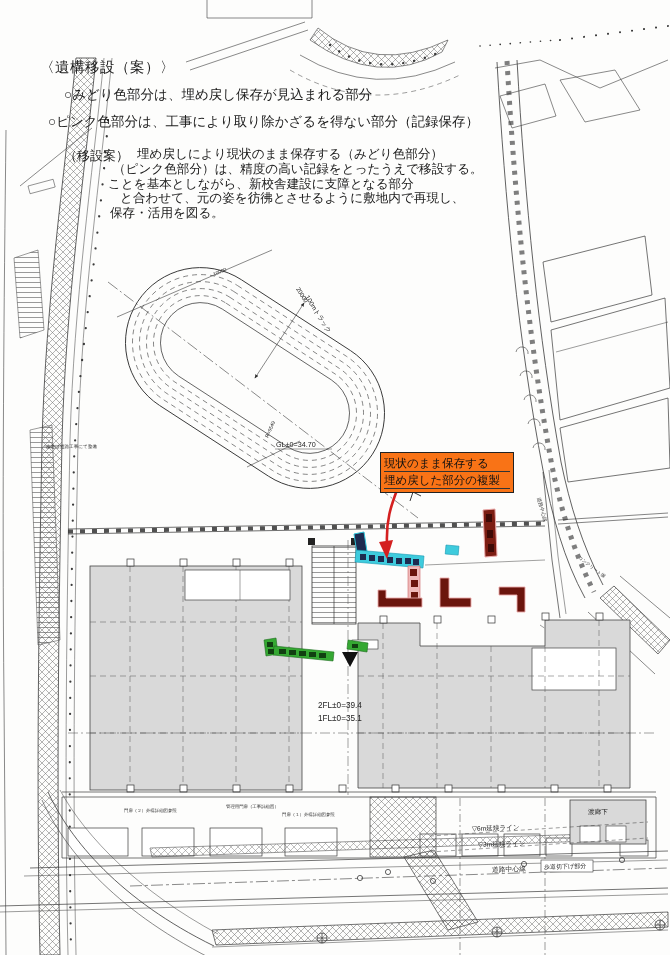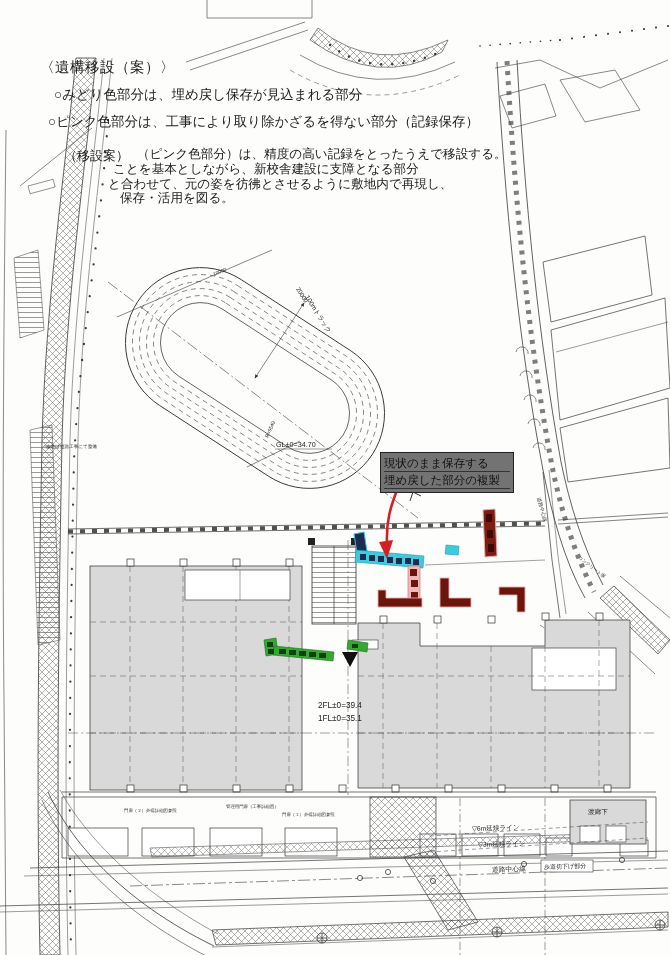--- a/index.html
+++ b/index.html
@@ -3,34 +3,34 @@
 <meta charset="utf-8">
 <style>
   html,body{margin:0;padding:0;background:#888;}
   #page{position:relative;width:670px;height:955px;background:#fdfdfc;overflow:hidden;
         font-family:"Liberation Sans",sans-serif;}
   #drawing{position:absolute;left:0;top:0;}
   
   #header{position:absolute;left:0;top:0;width:670px;z-index:5;
           font-family:"Liberation Serif",serif;color:#1a1a1a;}
   .h-title{position:absolute;left:40px;top:58px;font-size:14.5px;letter-spacing:.5px;white-space:nowrap;}
-  .h-b1{position:absolute;left:54px;top:86px;font-size:13.5px;white-space:nowrap;}
+  .h-b1{position:absolute;left:64px;top:86px;font-size:13.5px;white-space:nowrap;}
   .h-b2{position:absolute;left:48px;top:113px;font-size:13.5px;white-space:nowrap;}
   .p-label{position:absolute;left:64px;top:147px;font-size:13px;white-space:nowrap;}
   .p-lines{position:absolute;left:108px;top:147px;font-size:12.6px;line-height:14.8px;color:#1a1a1a;}
   .p-lines div{white-space:nowrap;}
   .p-lines div:nth-child(1){padding-left:29px;}
   .p-lines div:nth-child(2){padding-left:5px;}
   .p-lines div:nth-child(3){padding-left:0px;}
   .p-lines div:nth-child(4){padding-left:12px;}
   .p-lines div:nth-child(5){padding-left:2px;}
   .p-lines div:nth-child(6){padding-left:7px;}
   
   #callout{position:absolute;left:380px;top:452px;width:126px;z-index:6;
-           background:#737373;border:1.2px solid #222;padding:2px 3px 3px 3px;
+           background:#f97316;border:1.2px solid #222;padding:2px 3px 3px 3px;
            font-size:11.5px;line-height:16px;color:#111;font-family:"Liberation Sans",sans-serif;}
   #callout div{white-space:nowrap;border-bottom:.8px solid #333;}
   text{font-family:"Liberation Sans",sans-serif;fill:#222;}
   .tiny{fill:#333;}
 </style>
 </head>
 <body>
 
 <div id="page">
 
@@ -298,20 +298,21 @@
   <polygon points="379,542 393,540 387,559" fill="#d42020"></polygon>
 </g>
 </svg>
 
 <div id="header">
   <div class="h-title">〈遺構移設（案）〉</div>
   <div class="h-b1">○みどり色部分は、埋め戻し保存が見込まれる部分</div>
   <div class="h-b2">○ピンク色部分は、工事により取り除かざるを得ない部分（記録保存）</div>
   <div class="p-label">（移設案）</div>
   <div class="p-lines">
+    <div>埋め戻しにより現状のまま保存する（みどり色部分）</div>
     <div>（ピンク色部分）は、精度の高い記録をとったうえで移設する。</div>
     <div>ことを基本としながら、新校舎建設に支障となる部分</div>
     <div>と合わせて、元の姿を彷彿とさせるように敷地内で再現し、</div>
     <div>保存・活用を図る。</div>
   </div>
 </div>
 
 <div id="callout">
   <div>現状のまま保存する</div>
   <div>埋め戻した部分の複製</div>

